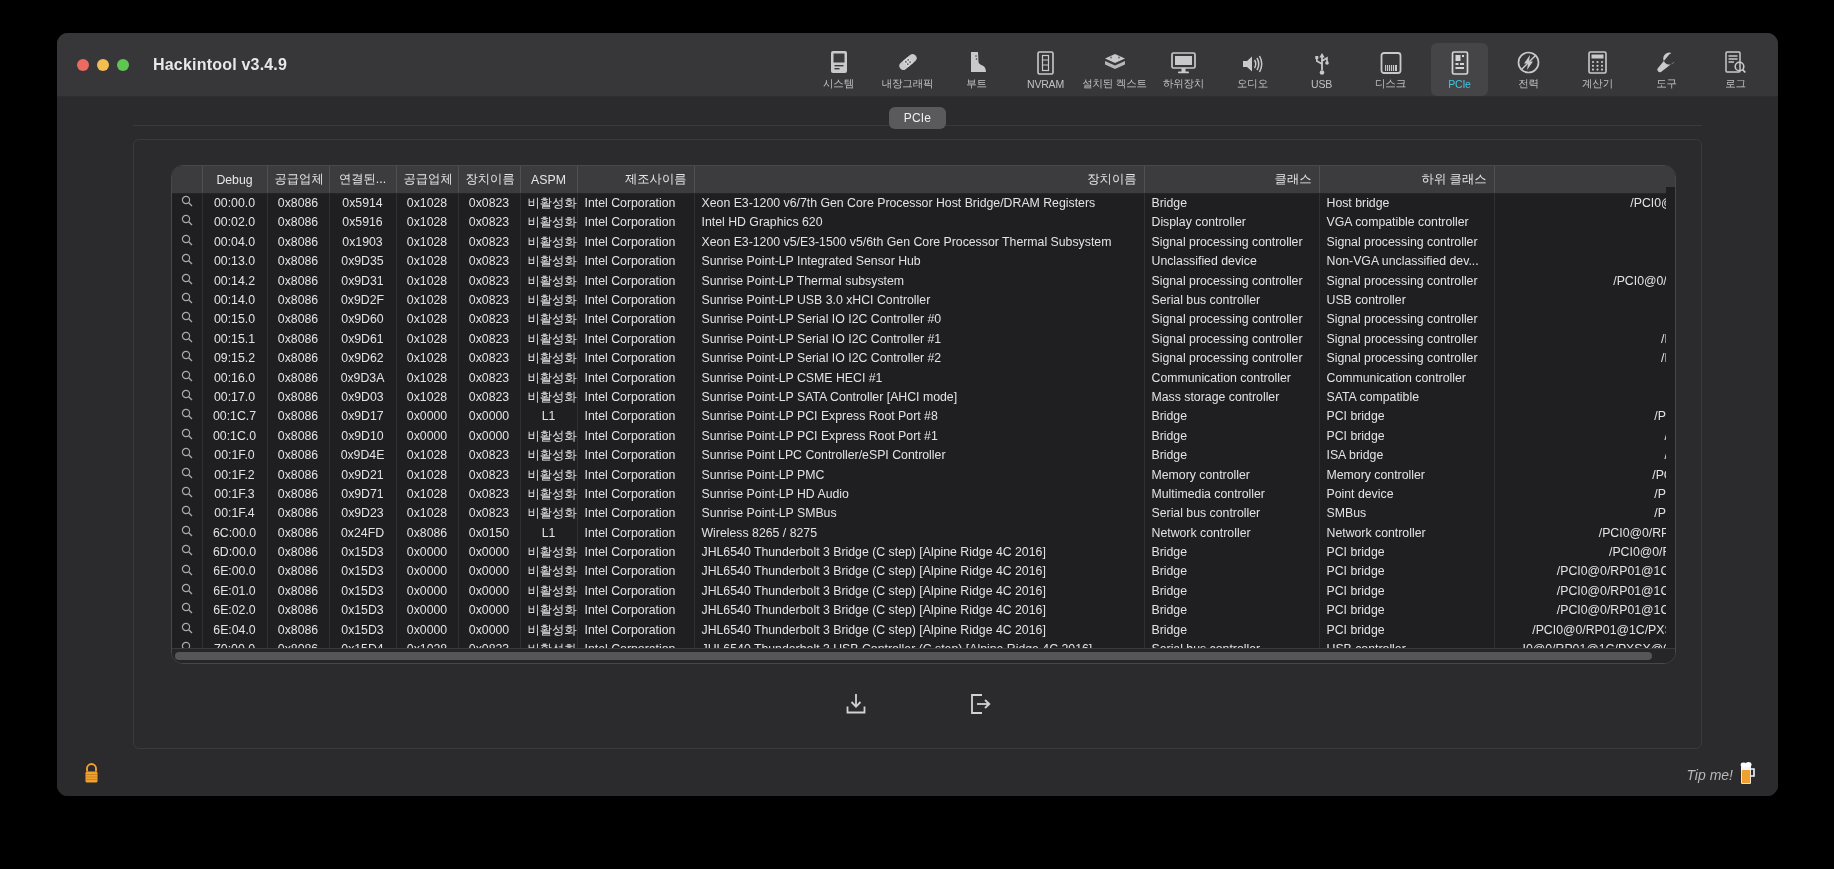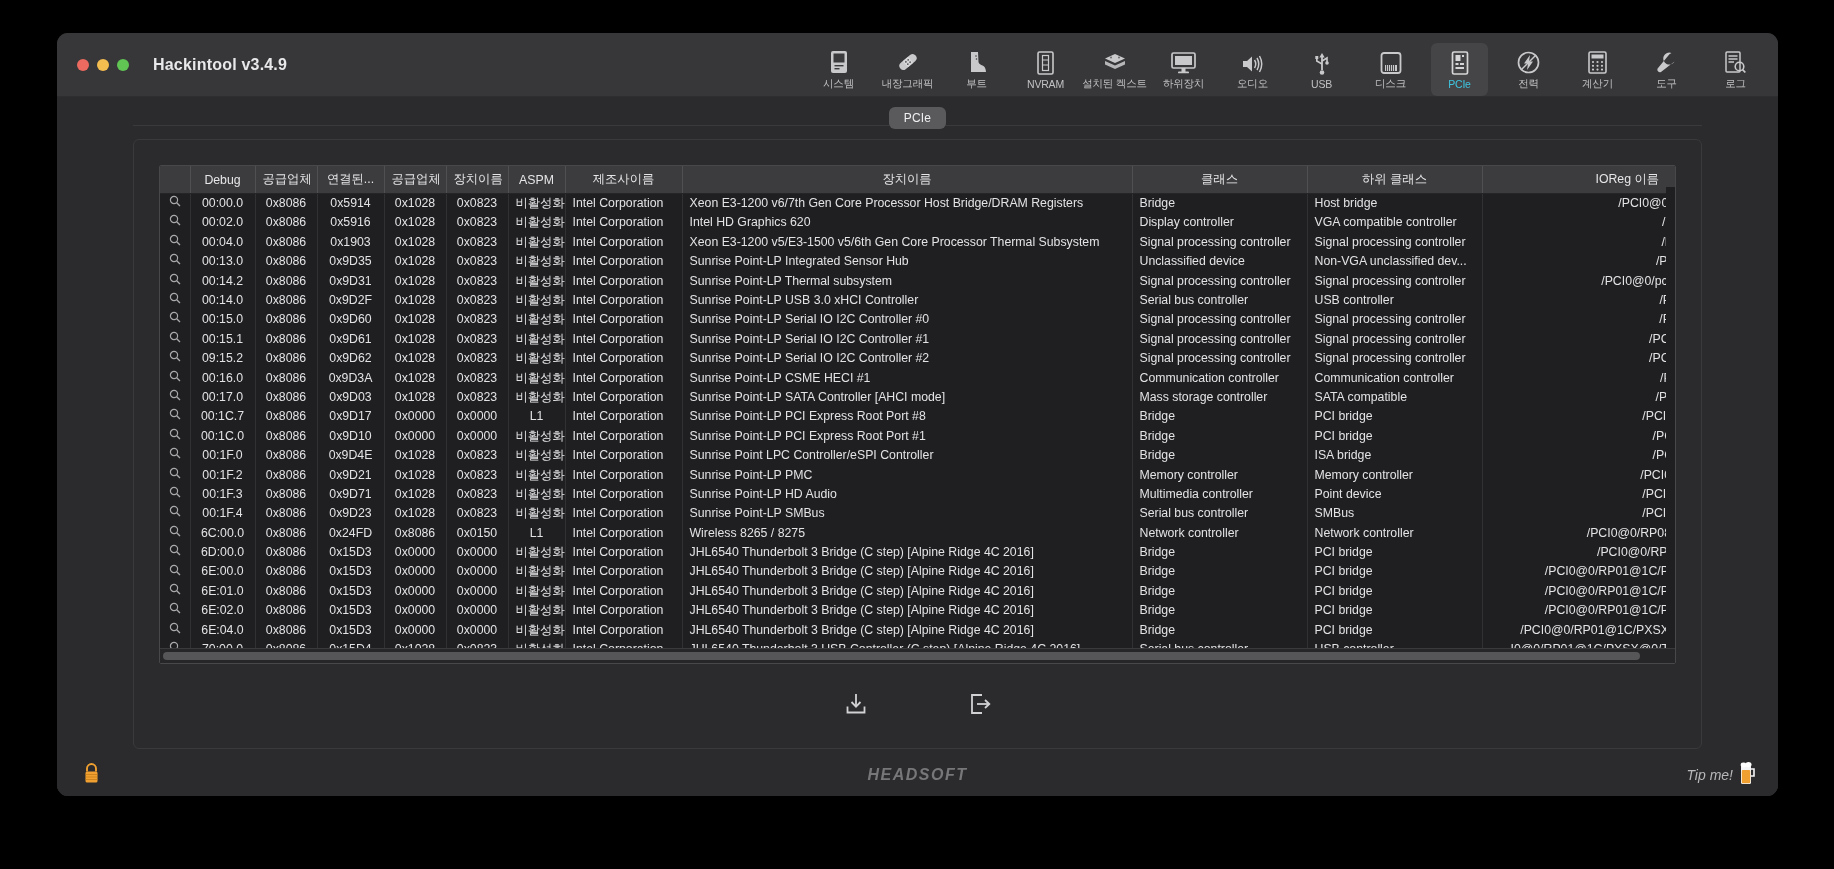--- a/index.html
+++ b/index.html
@@ -136,44 +136,44 @@
     flex: 1;
     border: 1px solid #3a3a3c;
     border-radius: 6px;
     background: #2b2b2d;
     display: flex;
     flex-direction: column;
     overflow: hidden;
   }
 
   #table-wrap {
-    margin: 25px 25px 0 25px;
+    margin: 25px 25px 0 37px;
     background: #1f1f22;
     border: 1px solid #48484a;
-    border-radius: 2px;
+    border-radius: 12px;
     overflow: hidden;
     flex: none;
     height: 497px;
     display: flex;
     flex-direction: column;
     position: relative;
   }
 
   table {
     border-collapse: collapse;
     table-layout: fixed;
     width: 100%;
     font-size: 12.3px;
   }
   thead th {
     background: #3c3c3e;
     color: #e6e6e8;
     font-weight: normal;
     font-size: 12.3px;
-    text-align: center;
+    text-align: right;
     padding: 5px 7px;
     border-right: 1px solid #505052;
     border-bottom: 1px solid #252527;
     height: 20px;
     box-sizing: border-box;
     white-space: nowrap;
     overflow: hidden;
   }
   thead th.center { text-align: center; }
   thead th:last-child { border-right: none; }
@@ -959,21 +959,20 @@
     <div id="footer">
       <span id="lock-icon">
         <svg width="17" height="21" viewBox="0 0 17 21">
             <path d="M4 9 L4 6 A4.5 4.5 0 0 1 13 6 L13 9" fill="none" stroke="#f0a030" stroke-width="1.9"></path>
             <rect x="2.5" y="9" width="12" height="11" rx="1.6" fill="#f0a030"></rect>
             <line x1="2.5" y1="12" x2="14.5" y2="12" stroke="#c07a16" stroke-width="0.7"></line>
             <line x1="2.5" y1="14.5" x2="14.5" y2="14.5" stroke="#c07a16" stroke-width="0.7"></line>
             <line x1="2.5" y1="17" x2="14.5" y2="17" stroke="#c07a16" stroke-width="0.7"></line>
           </svg>
       </span>
-      <div id="brand">HEADSOFT</div>
       <div id="tip-area">
         <span id="tip-label">Tip me!</span>
         <span>
           <svg width="18" height="24" viewBox="0 0 18 24">
               <rect x="3" y="4" width="10" height="19" rx="1.5" fill="#f5f5f7"></rect>
               <rect x="3.8" y="9" width="8.4" height="13.2" rx="1" fill="#f0a030"></rect>
               <path d="M13 8 L16 8 L16 15 L13 15" fill="none" stroke="#f5f5f7" stroke-width="1.6"></path>
               <ellipse cx="5.5" cy="4" rx="2.8" ry="2.4" fill="#ffffff"></ellipse>
               <ellipse cx="10.5" cy="3.6" rx="3" ry="2.6" fill="#ffffff"></ellipse>
             </svg>

